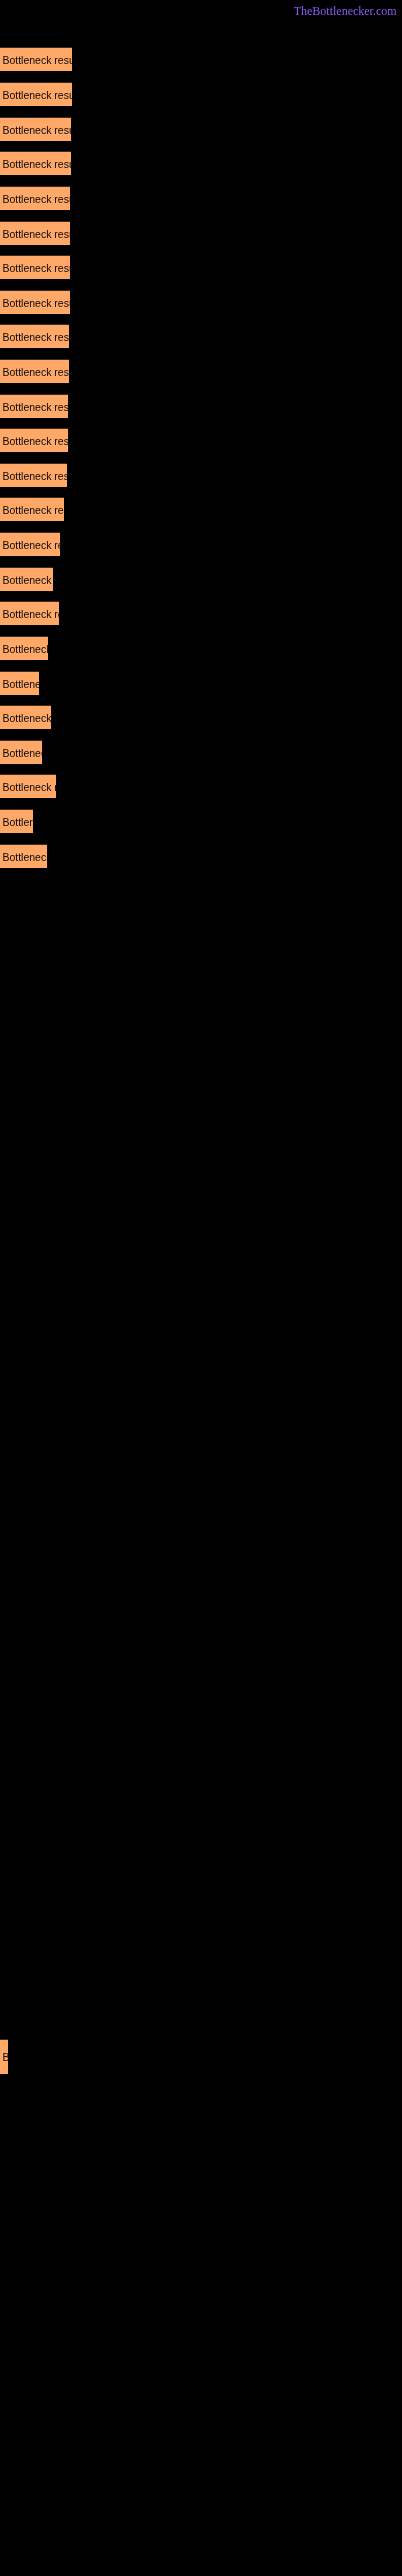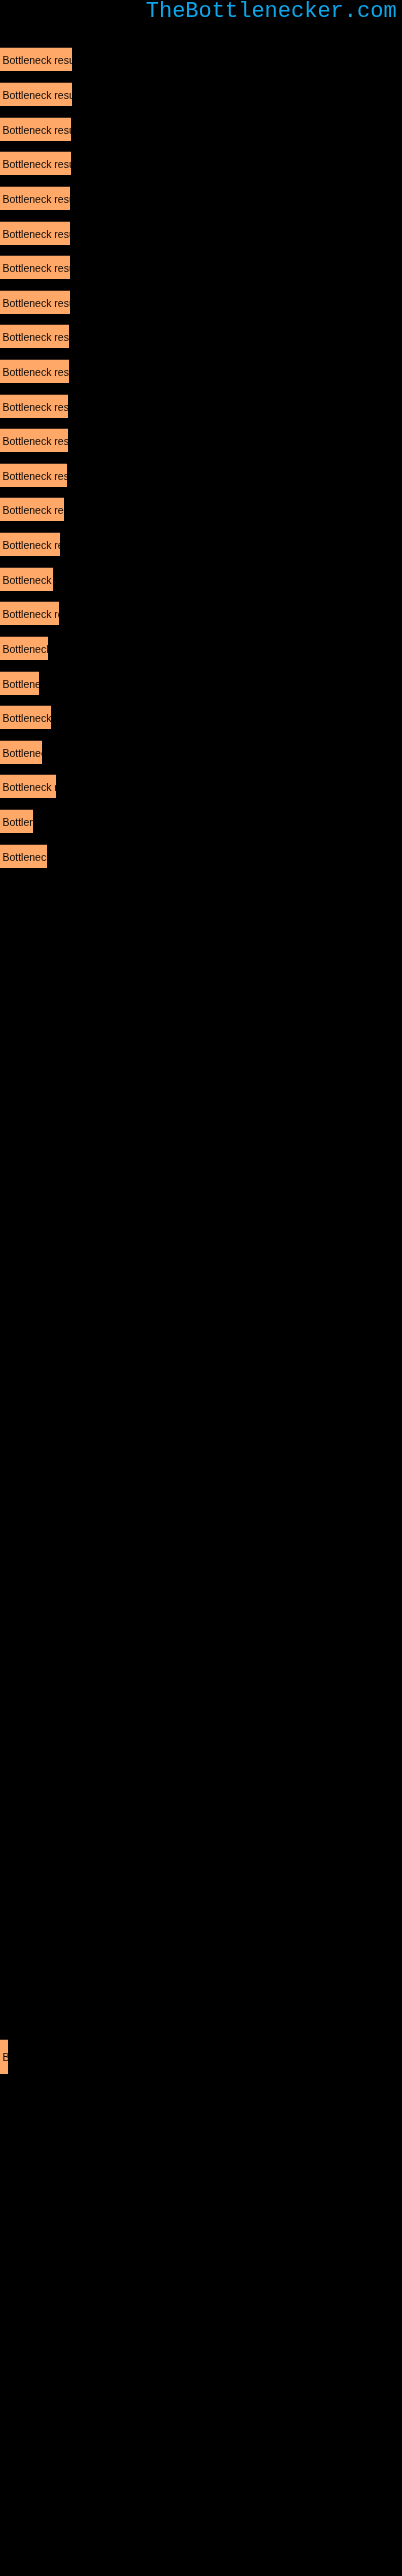--- a/index.html
+++ b/index.html
@@ -17,23 +17,23 @@
   #page {
     position: relative;
     width: 403px;
     height: 2576px;
     background: #000000;
   }
   #site-title {
     position: absolute;
     top: 0.8px;
     right: 6.4px;
-    color: #0ea5e9;
-    font-size: 22px;
-    font-family: Liberation Mono, monospace;
+    color: #8b5cf6;
+    font-size: 12px;
+    font-family: Liberation Serif, serif;
     letter-spacing: 0px;
     white-space: nowrap;
     line-height: 21px;
   }
   #chart {
     position: absolute;
     left: 0;
     top: 0;
     width: 403px;
     height: 2576px;

